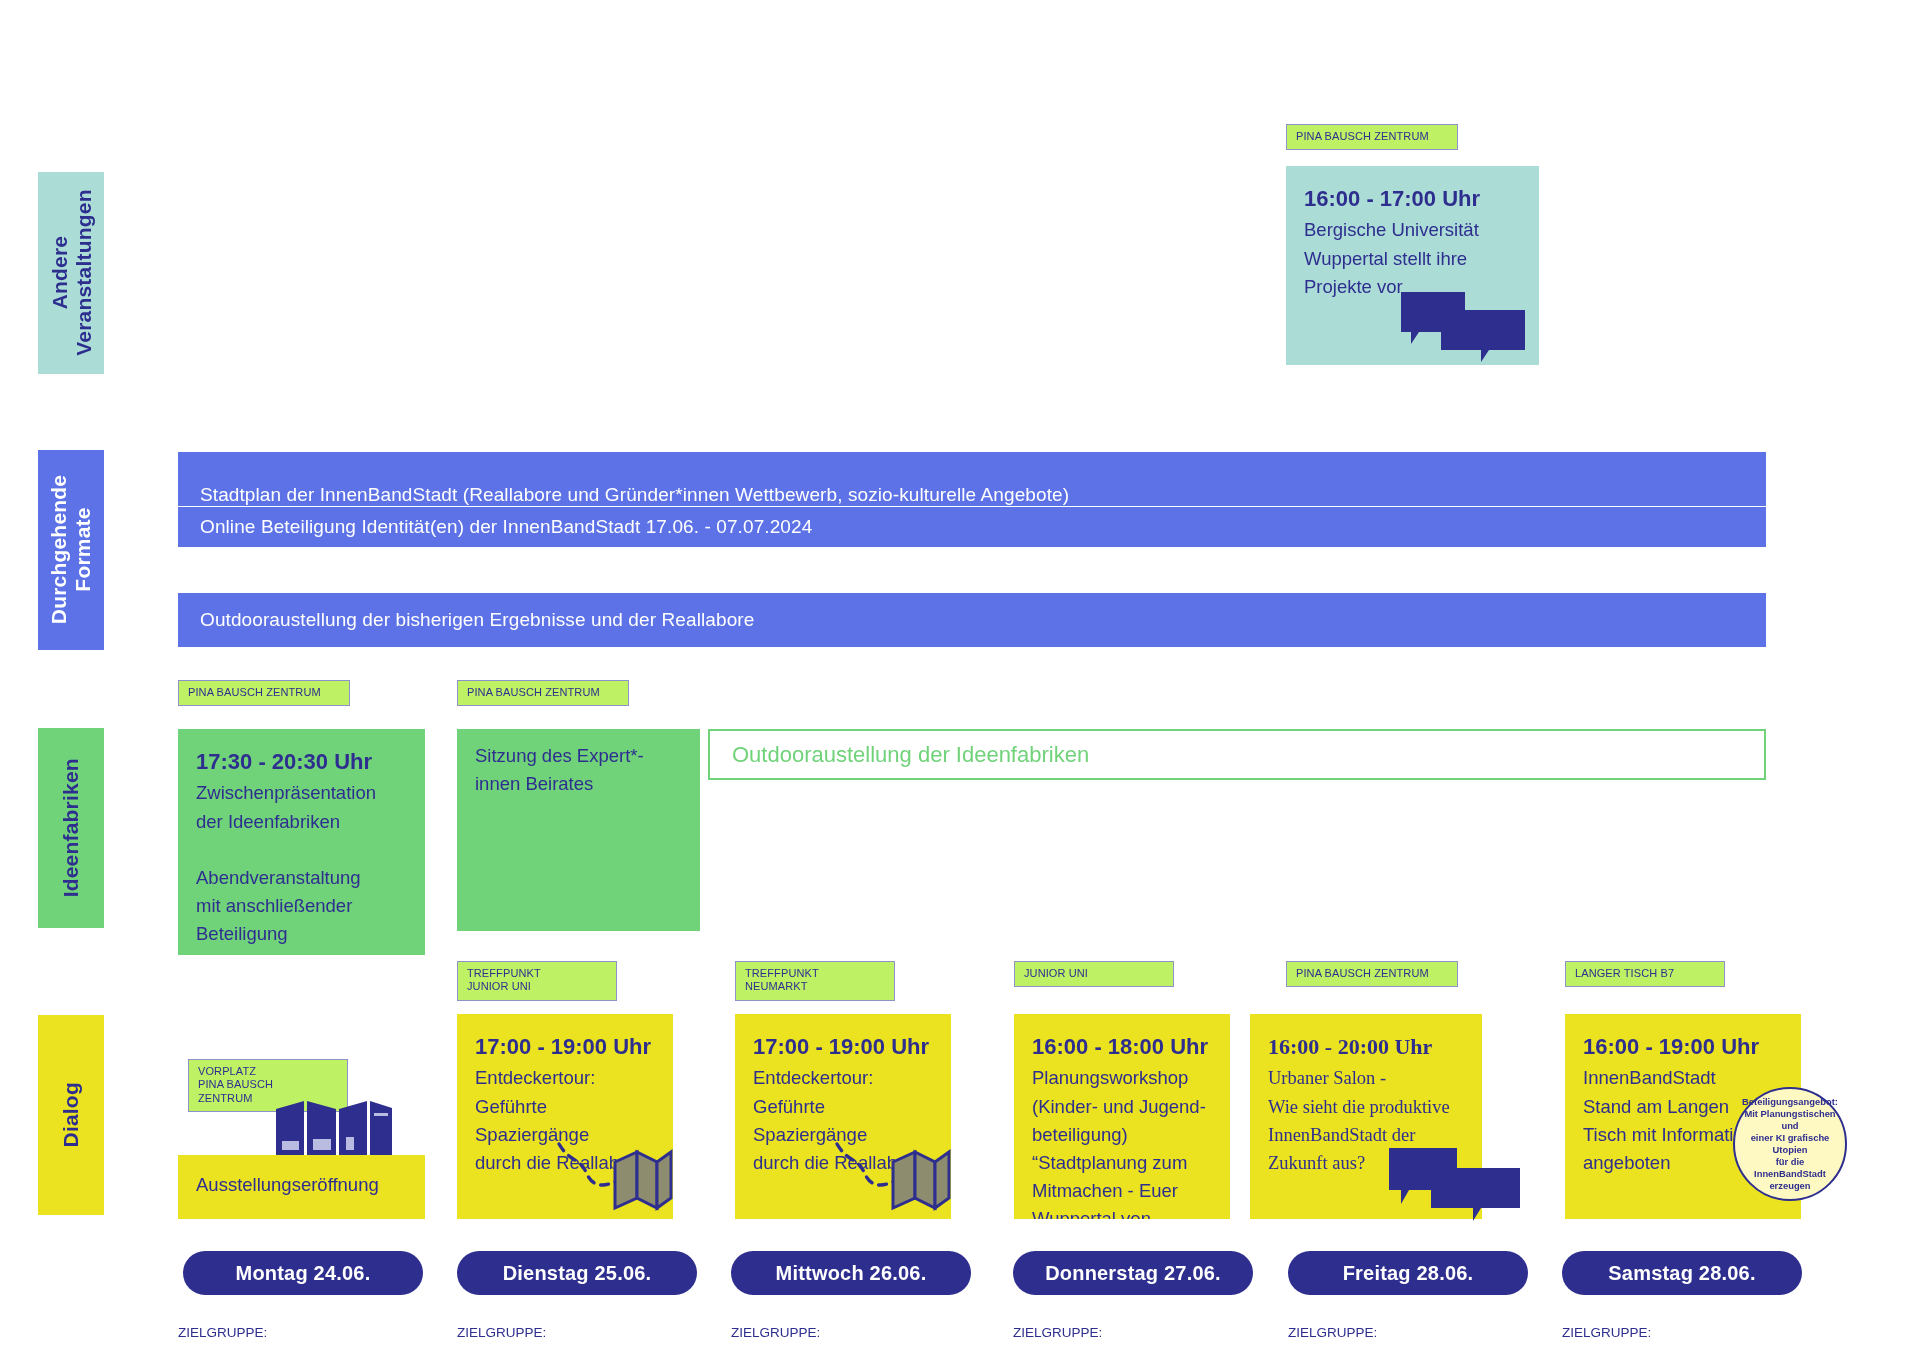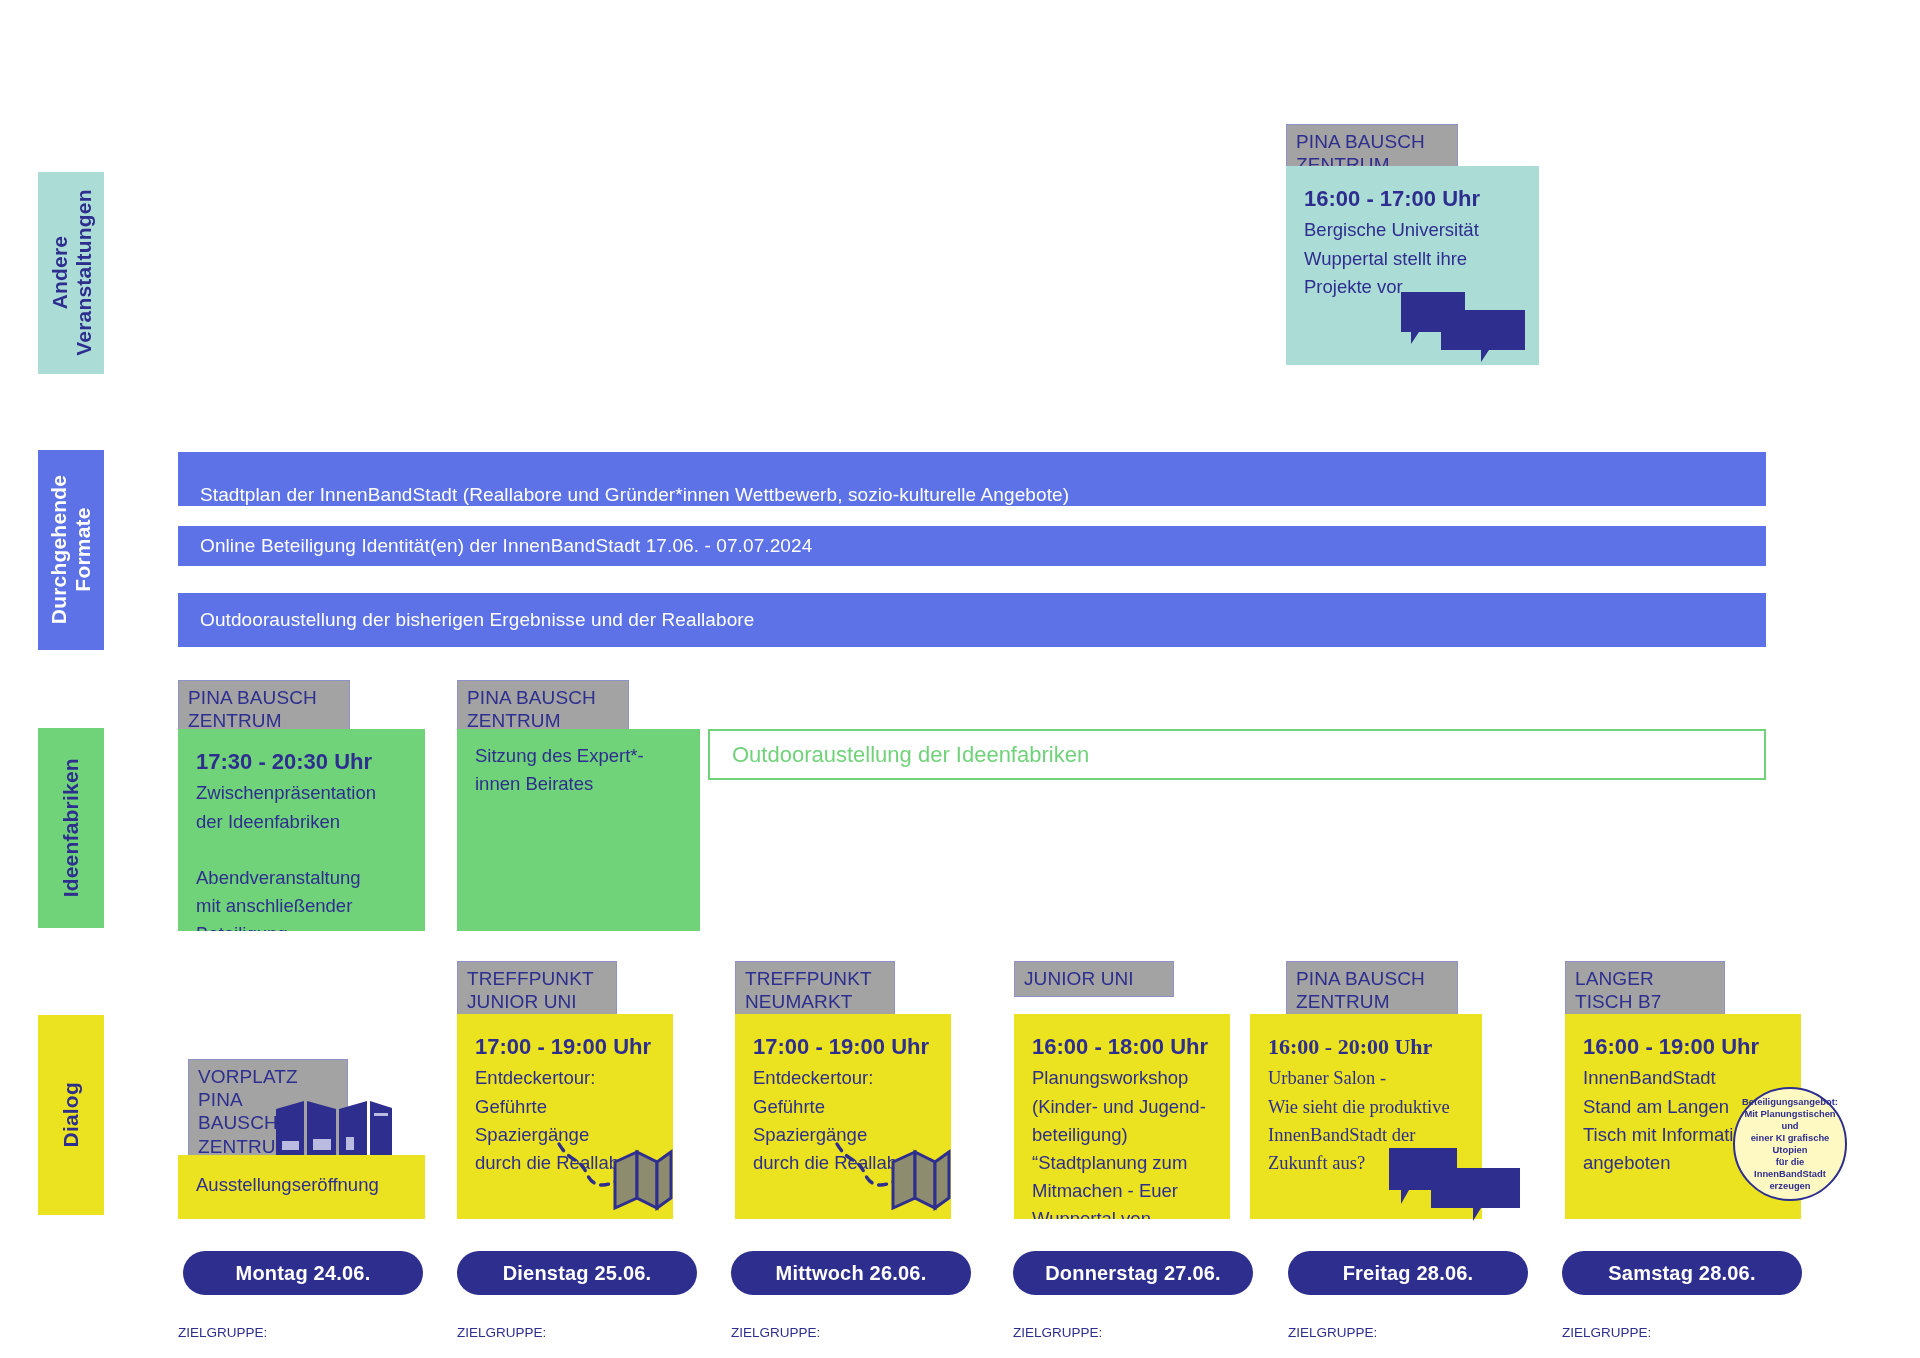--- a/index.html
+++ b/index.html
@@ -29,23 +29,23 @@
   }
   .lab-teal   { background: #abdcd6; }
   .lab-blue   { background: #5c72e6; color: #ffffff; }
   .lab-green  { background: #70d37a; }
   .lab-yellow { background: #ebe31f; }
 
   
   .venue {
     position: absolute;
     border: 1px solid #8f92c8;
-    background: #a3a3a3;
-    color: #2e2e8f;
-    font-size: 19px;
+    background: #bef264;
+    color: #2e2e8f;
+    font-size: 11px;
     line-height: 1.22;
     padding: 5px 26px 6px 9px;
     letter-spacing: .1px;
     white-space: pre-line;
   }
 
   
   .card {
     position: absolute;
     color: #2e2e8f;
@@ -158,30 +158,30 @@
 
   <svg class="illus" style="left:1401px; top:292px;" width="124" height="72" viewBox="0 0 124 72">
     <path d="M0,0 H64 V18 H0 Z" fill="#2e2e8f"></path>
     <path d="M0,18 H64 V40 H18 L10,52 L10,40 H0 Z" fill="#2e2e8f"></path>
     <path d="M40,18 H124 V58 H88 L80,70 L80,58 H40 Z" fill="#2e2e8f"></path>
   </svg>
 
   <div class="bar" style="left:178px; top:452px; width:1588px; height:54px;align-items:flex-end;">
     <span>Stadtplan der InnenBandStadt (Reallabore und Gründer*innen Wettbewerb, sozio-kulturelle Angebote)</span>
   </div>
-  <div class="bar" style="left:178px; top:526px; width:1588px; height:40px;">
+  <div class="bar" style="left:178px; top:507px; width:1588px; height:40px;">
     <span>Online Beteiligung Identität(en) der InnenBandStadt 17.06. - 07.07.2024</span>
   </div>
   <div class="bar" style="left:178px; top:593px; width:1588px; height:54px;">
     <span>Outdooraustellung der bisherigen Ergebnisse und der Reallabore</span>
   </div>
 
   <div class="venue" style="left:178px; top:680px; width:172px;">PINA BAUSCH ZENTRUM</div>
 
-  <div class="card card-green" style="left:178px; top:729px; width:247px; height:202px;">
+  <div class="card card-green" style="left:178px; top:729px; width:247px; height:226px;">
     <span class="time">17:30 - 20:30 Uhr</span>
     <span class="body">Zwischenpräsentation
 der Ideenfabriken
 
 Abendveranstaltung
 mit anschließender
 Beteiligung</span>
   </div>
 
   <div class="venue" style="left:457px; top:680px; width:172px;">PINA BAUSCH ZENTRUM</div>

